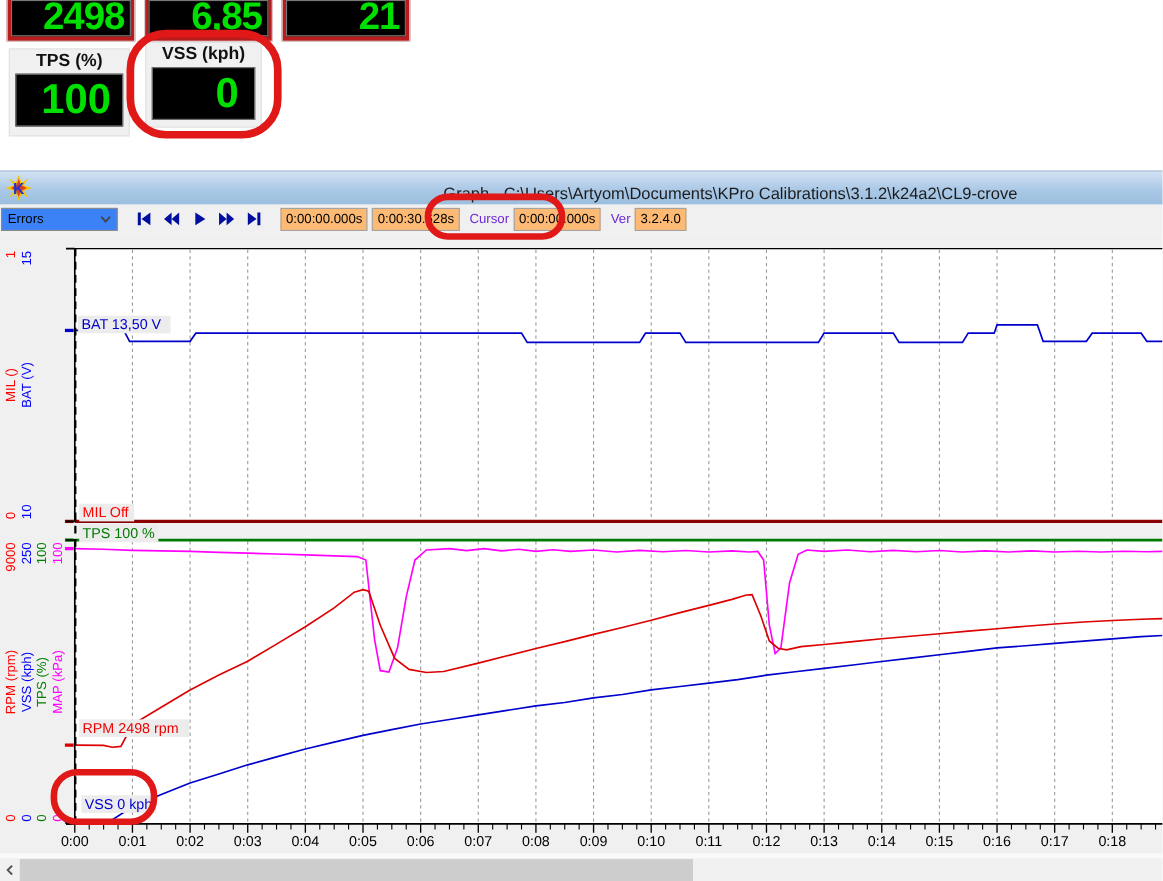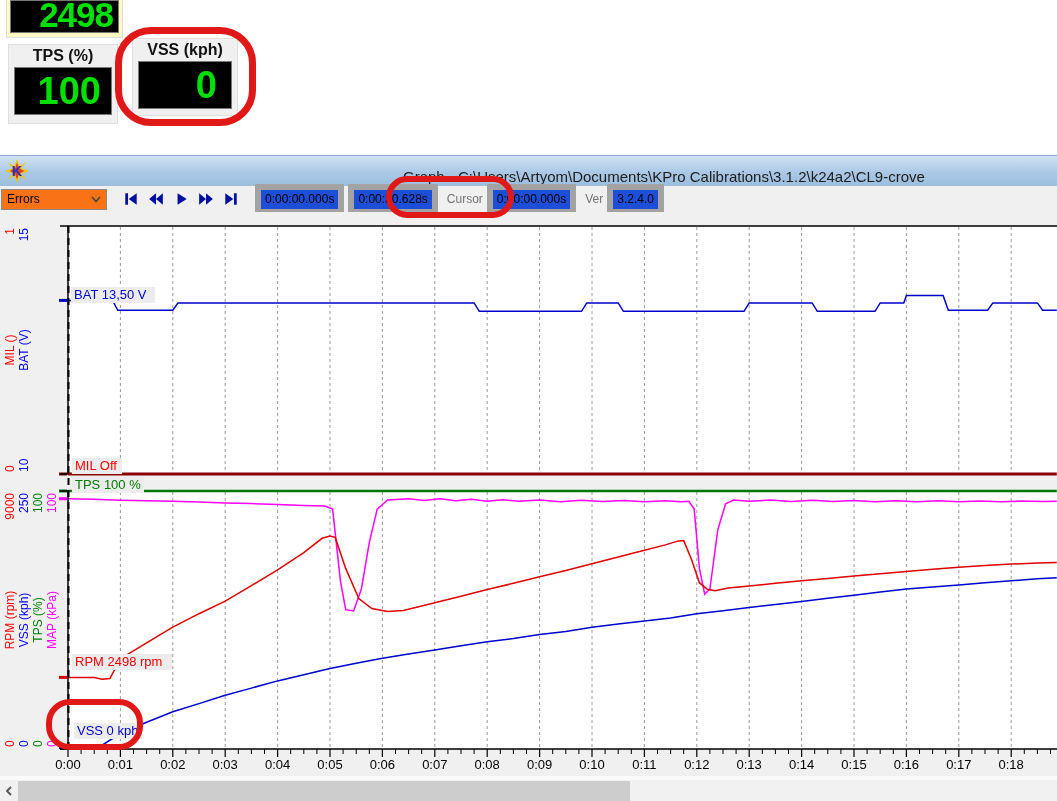--- a/index.html
+++ b/index.html
@@ -1,20 +1,20 @@
 <!DOCTYPE html>
 <html><head>
 <meta charset="utf-8">
 <style>
   html,body{margin:0;padding:0;}
   body{width:1057px;height:801px;overflow:hidden;background:#ffffff;
        font-family:"Liberation Sans",sans-serif;position:relative;}
   
   #gauge-row1{position:absolute;left:6px;top:0;display:flex;gap:8px;}
-  .g1panel{width:117px;background:#fef9c3;border:1px solid #dcdcdc;border-top:none;
+  .g1panel{width:117px;background:#b91c1c;border:1px solid #dcdcdc;border-top:none;
            padding:0 0 4px 0;box-sizing:border-box;}
   .g1box{height:31px;margin:0 3px;background:#000;border:1px solid #777;
          overflow:hidden;text-align:right;padding:0 5px;}
   .g1val{font-size:35px;font-weight:bold;line-height:42px;display:block;
          margin-top:-7px;letter-spacing:-1px;}
   .g2panel{position:absolute;background:#f0f0f0;border:1px solid #e0e0e0;box-sizing:border-box;}
   #tps-panel{left:8px;top:44px;width:110px;height:80px;}
   #vss-panel{left:132px;top:38px;width:106px;height:78px;}
   .g2label{font-size:16px;font-weight:bold;color:#111;text-align:center;padding-top:2px;}
   .g2box{margin:2px 5px;height:48px;background:#000;border:1px solid #777;
@@ -22,28 +22,28 @@
   .g2val{font-size:38px;font-weight:bold;line-height:46px;}
   #tps-panel .g2val{padding-right:10px;}
   #vss-panel .g2val{padding-right:14px;}
   
   #win{position:absolute;left:0;top:155px;width:1057px;height:646px;}
   #titlebar{height:30px;background:linear-gradient(#d3e2f3,#aac8e6 55%,#9bbede);
             border-top:1px solid #8fb0d0;position:relative;}
   #app-icon{position:absolute;left:5px;top:3px;width:24px;height:24px;}
   #win-title{position:absolute;left:403px;top:12px;font-size:15px;color:#1c1c1c;white-space:nowrap;}
   #toolbar{height:26px;background:#f0f0f0;display:flex;align-items:center;position:relative;}
-  #mode-select{width:106px;height:21px;border:1px solid #8a8a8a;background:#f97316;font-size:12px;
+  #mode-select{width:106px;height:21px;border:1px solid #8a8a8a;background:#3b82f6;font-size:12px;
                display:flex;align-items:center;justify-content:space-between;
                padding:0 5px;margin-left:1px;box-sizing:border-box;}
   .pbtns{display:flex;gap:9px;margin-left:16px;align-items:center;}
   .pb{width:16px;height:14px;cursor:pointer;}
-  .tfield{border:6px solid #a3a3a3;background:#1d4ed8;font-size:12px;height:19px;line-height:19px;
+  .tfield{border:1px solid #a3a3a3;background:#fdba74;font-size:12px;height:19px;line-height:19px;
           padding:0 4px;margin-left:4px;white-space:nowrap;color:#000;}
-  .tlabel{font-size:12px;margin-left:9px;color:#737373;}
+  .tlabel{font-size:12px;margin-left:9px;color:#6d28d9;}
   #graph{height:564px;background:#f0f0f0;position:relative;}
   #plot-svg{position:absolute;left:0;top:0;font-family:"Liberation Sans",sans-serif;}
   #prescroll{height:4px;background:#fafafa;}
   #hscroll{height:22px;background:#f1f1f1;position:relative;}
   #scroll-left{position:absolute;left:0;top:0;width:17px;height:22px;display:flex;
                align-items:center;justify-content:center;cursor:pointer;}
   #scroll-thumb{position:absolute;left:18px;top:1px;width:612px;height:20px;background:#cdcdcd;cursor:pointer;}
   
   .anno{position:absolute;border:6px solid #e01818;box-sizing:border-box;
         pointer-events:none;z-index:40;background:transparent;}
@@ -51,20 +51,30 @@
   #anno-cursor{left:386px;top:176px;width:128px;height:42px;border-radius:22px;}
   #anno-vss-label{left:46px;top:699px;width:97px;height:51px;border-radius:24px;}
 </style>
 </head>
 <body>
 
 <div id="gauge-row1">
     <div class="g1panel">
       <div class="g1box">
         <span class="g1val" style="color: rgb(0, 224, 0);">2498</span>
+      </div>
+    </div>
+    <div class="g1panel">
+      <div class="g1box">
+        <span class="g1val" style="color: rgb(0, 224, 0);">6,85</span>
+      </div>
+    </div>
+    <div class="g1panel">
+      <div class="g1box">
+        <span class="g1val" style="color: rgb(0, 224, 0);">21</span>
       </div>
     </div>
   </div>
 
 <div class="g2panel" id="tps-panel">
   <div class="g2label">TPS (%)</div>
   <div class="g2box">
     <span class="g2val" id="tps-val" style="color: rgb(0, 224, 0);">100</span>
   </div>
 </div>

